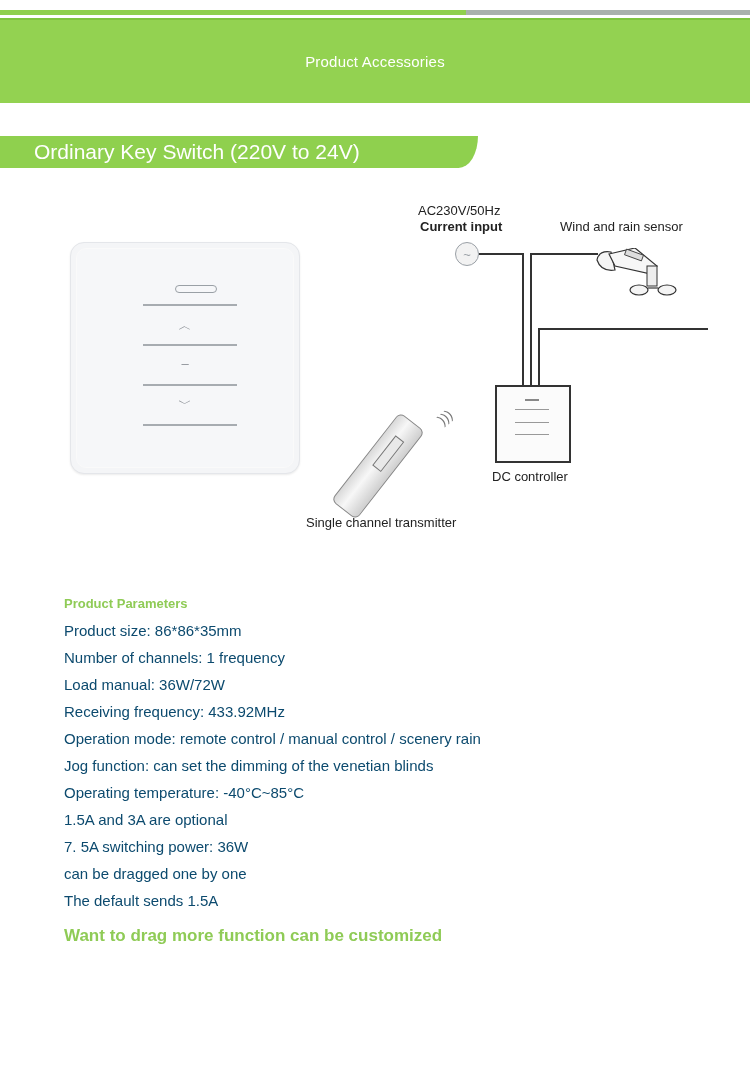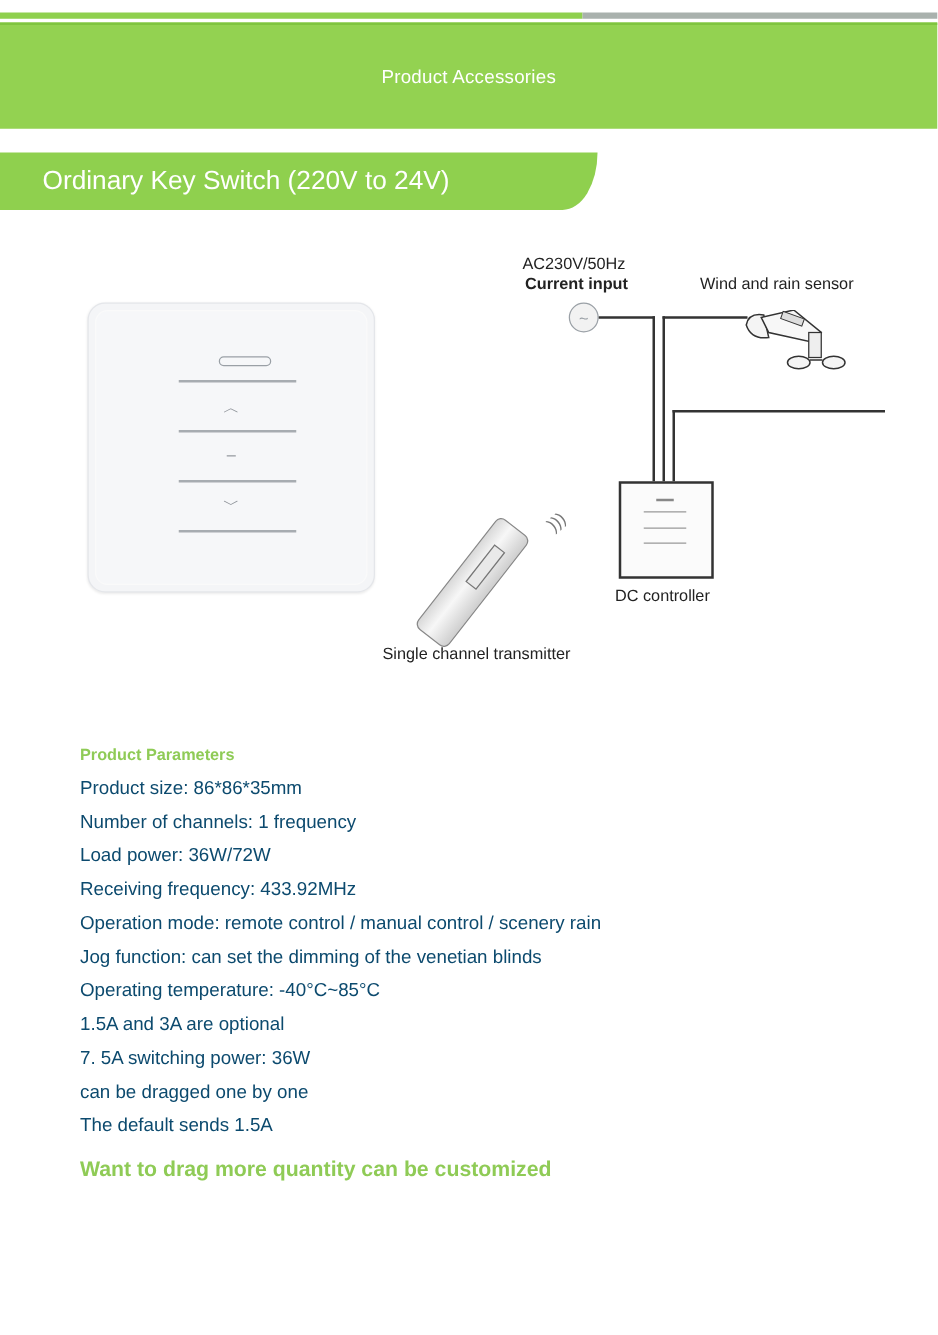--- a/index.html
+++ b/index.html
@@ -9,21 +9,21 @@
   }
   .topbar-green { position: absolute; left: 0; top: 10px; width: 466px; height: 5px; background: #8fd04e; }
   .topbar-gray { position: absolute; left: 466px; top: 10px; width: 284px; height: 5px; background: #a9b1ad; }
   .header-band {
     position: absolute; left: 0; top: 18px; width: 750px; height: 83px; background: #93d251;
     border-top: 2px solid #7fc43f;
     display: flex; align-items: center; justify-content: center;
   }
   .header-title { color: #fff; font-size: 15px; letter-spacing: 0.2px; }
   .section-tab {
-    position: absolute; left: 0; top: 122px; width: 478px; height: 46px; background: #8fd04e;
+    position: absolute; left: 0; top: 136px; width: 478px; height: 32px; background: #8fd04e;
     border-radius: 0 0 28px 0 / 0 0 46px 0;
     display: flex; align-items: center;
   }
   .section-tab-title { color: #fff; font-size: 21px; margin-left: 34px; }
 
   
   .switch-outer {
     position: absolute; left: 70px; top: 242px; width: 228px; height: 230px;
     background: #f4f5f7; border-radius: 14px; border: 1px solid #e4e6ea;
     box-shadow: 0 1px 2px rgba(0,0,0,0.08);
@@ -130,23 +130,23 @@
     <div class="remote-buttons"></div>
   </div>
   <div class="signal">)))</div>
   <div class="dlabel" style="left:6px; top:320px;">Single channel transmitter</div>
 </div>
 
 <div class="params">
   <div class="params-heading">Product Parameters</div>
   <div class="param-line">Product size: 86*86*35mm</div>
   <div class="param-line">Number of channels: 1 frequency</div>
-  <div class="param-line">Load power: 36W/72W</div>
+  <div class="param-line">Load manual: 36W/72W</div>
   <div class="param-line">Receiving frequency: 433.92MHz</div>
   <div class="param-line">Operation mode: remote control / manual control / scenery rain</div>
   <div class="param-line">Jog function: can set the dimming of the venetian blinds</div>
   <div class="param-line">Operating temperature: -40°C~85°C</div>
   <div class="param-line">1.5A and 3A are optional</div>
   <div class="param-line">7. 5A switching power: 36W</div>
   <div class="param-line">can be dragged one by one</div>
   <div class="param-line">The default sends 1.5A</div>
-  <div class="params-footer">Want to drag more quantity can be customized</div>
+  <div class="params-footer">Want to drag more function can be customized</div>
 </div>
 
 </body></html>

